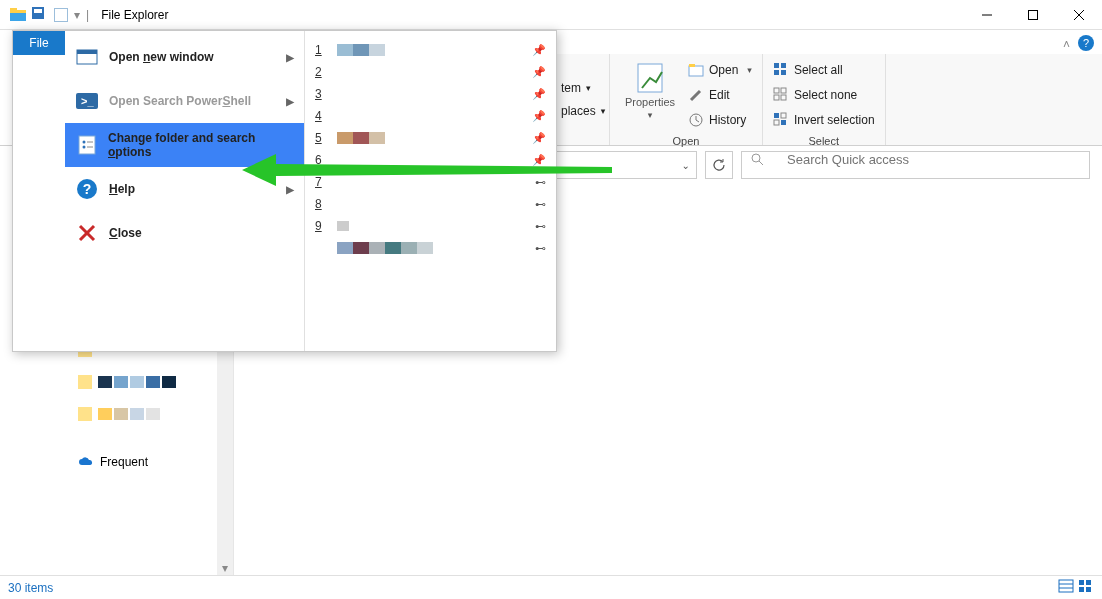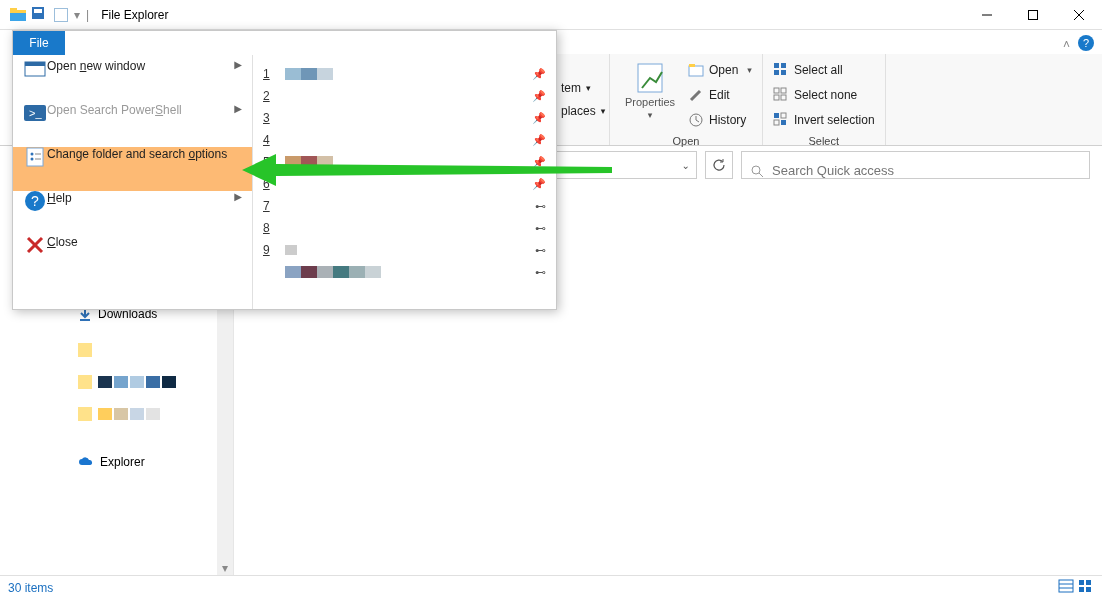--- a/index.html
+++ b/index.html
@@ -23,40 +23,40 @@
   .ribbon-group-body { flex: 1; display: flex; align-items: flex-start; padding: 4px 10px; gap: 8px; }
   .ribbon-group-label { font-size: 11px; text-align: center; color: #444; padding-bottom: 2px; }
   .ribbon-item-big { width: 60px; display: flex; flex-direction: column; align-items: center; gap: 2px; font-size: 11px; color: #555; padding-top: 4px;}
   .ribbon-v { display: flex; flex-direction: column; gap: 2px; }
   .ribbon-line { display: flex; align-items: center; gap: 5px; font-size: 12px; color: #222; height: 23px; }
 
   
   .navrow { height: 38px; display: flex; align-items: center; padding: 0 12px; gap: 8px; }
   .path-box { flex: 0 0 530px; margin-left: 155px; height: 28px; border: 1px solid #ccc; display: flex; align-items: center; padding: 0 6px; gap: 6px; }
   .refresh-box { width: 28px; height: 28px; border: 1px solid #ccc; display: flex; align-items: center; justify-content: center; }
-  .search-box { flex: 1; height: 28px; border: 1px solid #ccc; display: flex; align-items: flex-end; padding: 0 8px; gap: 8px; color: #888; }
+  .search-box { flex: 1; height: 28px; border: 1px solid #ccc; display: flex; align-items: flex-start; padding: 0 8px; gap: 23px; color: #888; }
   .search-box input { flex: 1; border: none; outline: none; font-size: 13px; color: #333; }
 
   
   .body { display: flex; height: calc(100% - 30px - 116px - 38px - 24px); margin-left: 48px; }
   .nav-pane { width: 186px; border-right: 1px solid #e6e6e6; overflow: hidden; padding-top: 120px; position: relative; }
   .nav-item { display: flex; align-items: center; gap: 6px; padding: 3px 6px 3px 30px; font-size: 12px; cursor: pointer; }
   .nav-scroll { position: absolute; right: 0; top: 0; bottom: 0; width: 16px; background: #f0f0f0; }
 
   .statusbar { height: 24px; border-top: 1px solid #e0e0e0; display: flex; align-items: center; padding: 0 8px; font-size: 12px; color: #1a6fc0; }
   .statusbar .right { margin-left: auto; display: flex; gap: 4px; }
 
   
-  .filemenu { position: absolute; left: 12px; top: 30px; width: 545px; height: 280px; background: #fff; box-shadow: 2px 2px 10px rgba(0,0,0,0.25); border: 1px solid #c8c8c8; z-index: 50; display: flex; flex-direction: column; }
+  .filemenu { position: absolute; left: 12px; top: 30px; width: 545px; height: 322px; background: #fff; box-shadow: 2px 2px 10px rgba(0,0,0,0.25); border: 1px solid #c8c8c8; z-index: 50; display: flex; }
   .filemenu-tab { width: 52px; height: 24px; background: #1979ca; color: #fff; display: flex; align-items: center; justify-content: center; font-size: 12px; }
   .filemenu-body { flex: 1; display: flex; }
   .fm-left { width: 240px; border-right: 1px solid #e0e0e0; padding-top: 4px; }
   .fm-right { flex: 1; padding: 8px 10px; }
-  .fm-item { display: flex; align-items: flex-start; height: 44px; padding: 0 10px; font-size: 12px; color: #222; }
-  .fm-item.active { background: #fdba74; }
+  .fm-item { display: flex; align-items: center; gap: 10px; height: 44px; padding: 0 10px; font-size: 12px; color: #222; font-weight: bold; }
+  .fm-item.active { background: #3b82f6; }
   .fm-item .arrow { margin-left: auto; color: #666; font-size: 10px; }
   .fm-item .icon-box { width: 24px; height: 20px; display: flex; align-items: center; justify-content: center; }
   .fm-item.disabled { color: #9a9a9a; }
   .fq-title { font-size: 13px; color: #222; padding-bottom: 6px; }
   .fq-row { display: flex; align-items: center; gap: 10px; height: 22px; color: #1a6fc0; font-size: 12px; }
   .fq-row .pin { margin-left: auto; color: #555; font-size: 11px; }
   .fq-row .num { text-decoration: underline; color: #333; width: 12px; }
   .fq-row .blur { display:inline-block; height: 12px; }
 
   
@@ -256,21 +256,21 @@
           <span style="width:14px;height:12px;background:#d8c6a5;"></span>
           <span style="width:14px;height:12px;background:#c8d6e5;"></span>
           <span style="width:14px;height:12px;background:#e3e3e3;"></span>
         </span>
     </div>
     <div style="height:28px;"></div>
     <div class="nav-item">
       <svg width="16" height="10">
           <path d="M4 8a3 3 0 0 1 0-6 4 4 0 0 1 7 1 2.5 2.5 0 1 1 1 5z" fill="#1a75cf"></path>
         </svg>
-      <span>Explorer</span>
+      <span>Frequent</span>
     </div>
     <div style="height:8px;"></div>
     <div style="height:8px;"></div>
     <div class="nav-scroll">
         <div style="position:absolute;top:0;left:0;right:0;height:15px;display:flex;align-items:center;justify-content:center;color:#888;">▴</div>
         <div style="position:absolute;bottom:0;left:0;right:0;height:15px;display:flex;align-items:center;justify-content:center;color:#888;">▾</div>
         <div style="position:absolute;top:15px;left:2px;right:2px;height:60px;background:#c8c8c8;"></div>
       </div>
   </div>
   <div style="flex:1;"></div>

